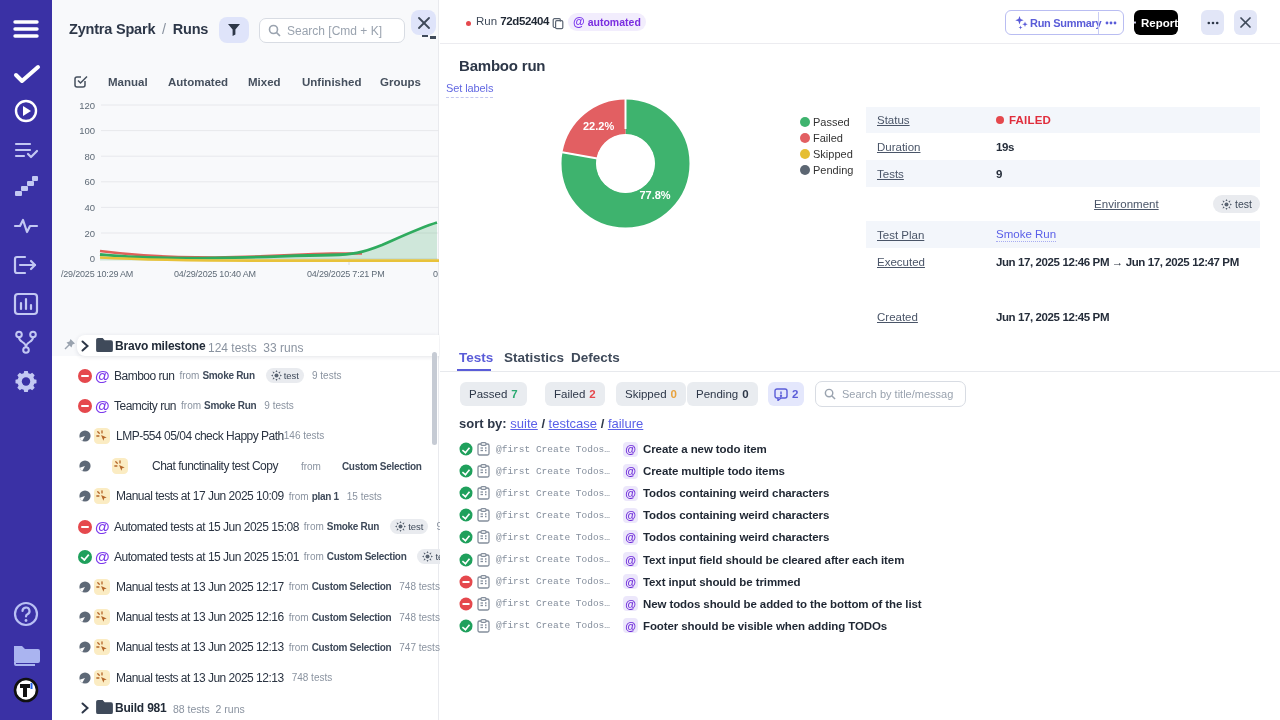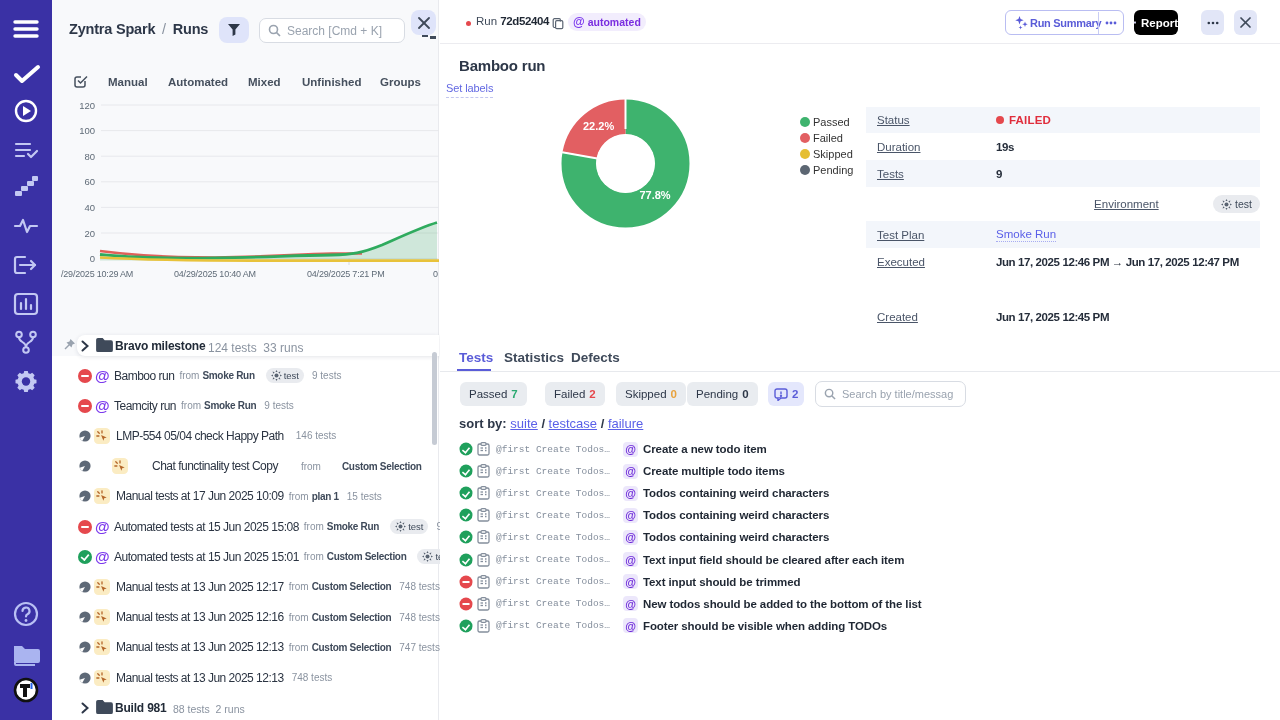--- a/index.html
+++ b/index.html
@@ -228,21 +228,21 @@
               <rect width="17" height="17" rx="4.5" fill="#fbecc3"></rect>
               <g stroke="#b5672a" stroke-width="1.4" stroke-linecap="round">
                 <line x1="4" y1="4" x2="5.6" y2="5.6"></line>
                 <line x1="8.5" y1="3" x2="8.5" y2="5.2"></line>
                 <line x1="3" y1="8.5" x2="5.2" y2="8.5"></line>
               </g>
               <path d="M7.5 7.5 L13.5 10 L10.8 10.8 L10 13.5 Z" fill="#b5672a"></path>
             </svg>
           </span>
           <span class="rtitle" style="margin-left:6px;">LMP-554 05/04 check Happy Path</span>
-          <span class="rmeta" style="margin-left:12px;">146 tests</span>
+          <span class="rmeta" style="margin-left:0;">146 tests</span>
         </div>
         <div class="rowitem" style="top:451.09999999999997px;gap:18px;">
           <span style="width:14px; display:inline-flex; justify-content:center; flex:none;">
             <svg width="12" height="12" viewBox="0 0 12 12">
               <circle cx="6" cy="6" r="5.6" fill="#5e6977"></circle>
               <path d="M6 6 L0.7 7.8 A5.6 5.6 0 0 0 3.2 11 Z" fill="#fff"></path>
             </svg>
           </span>
           <span style="margin-left:2px; display:inline-flex; flex:none;">
             <svg width="16" height="16" viewBox="0 0 17 17" style="flex:none;">

